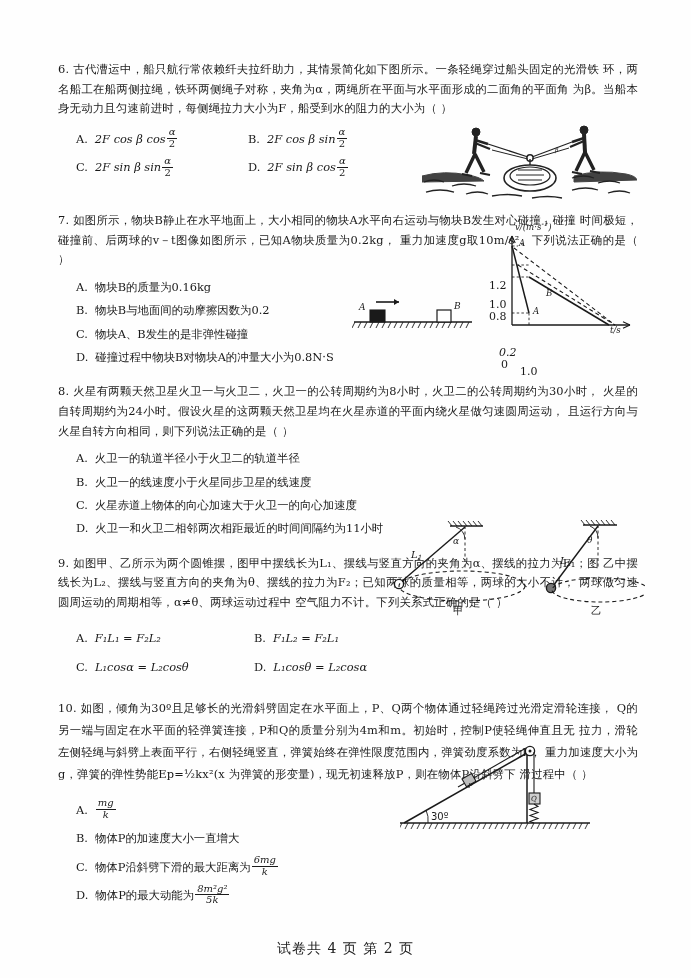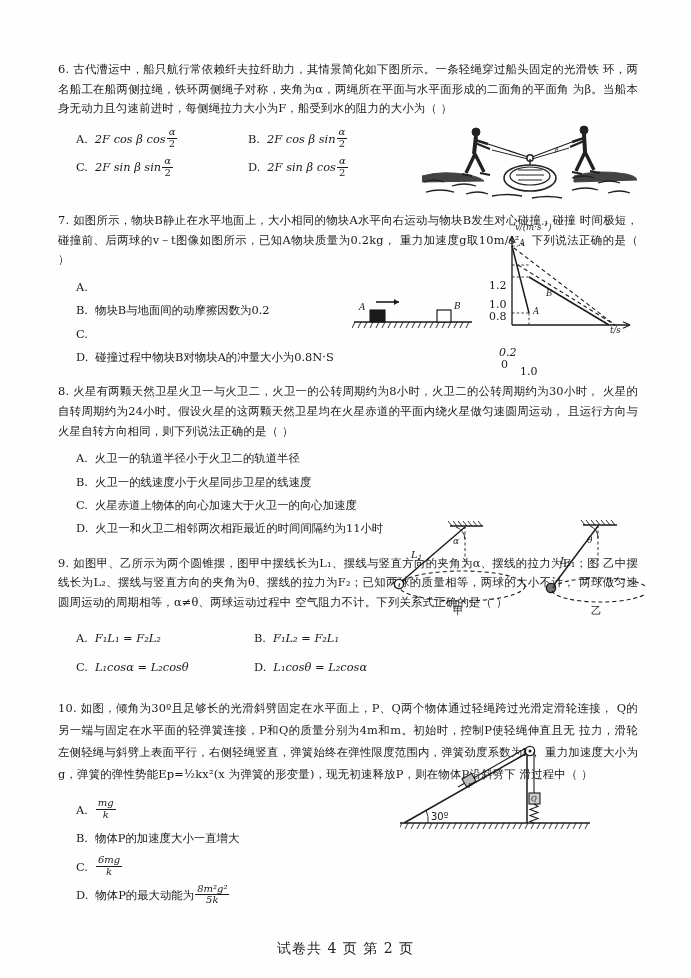--- a/index.html
+++ b/index.html
@@ -184,31 +184,33 @@
       <div class="qbody" style="width:100%;">
         <span>7.</span>
         <span>如图所示，物块B静止在水平地面上，大小相同的物块A水平向右运动与物块B发生对心碰撞，碰撞</span>
         <span>时间极短，碰撞前、后两球的v－t图像如图所示，已知A物块质量为0.2kg，</span>
         <span>重力加速度g取10m/s²。下列说法正确的是（        ）</span>
       </div>
       <div class="opts" style="width:330px;">
         <div class="optrow">
             <div class="opt">
           <span class="opt-lbl">A.</span>
+          <span>物块B的质量为0.16kg</span>
         </div>
           </div>
         <div class="optrow">
             <div class="opt">
           <span class="opt-lbl">B.</span>
           <span>物块B与地面间的动摩擦因数为0.2</span>
         </div>
           </div>
         <div class="optrow">
             <div class="opt">
           <span class="opt-lbl">C.</span>
+          <span>物块A、B发生的是非弹性碰撞</span>
         </div>
           </div>
         <div class="optrow">
             <div class="opt">
           <span class="opt-lbl">D.</span>
           <span>碰撞过程中物块B对物块A的冲量大小为0.8N·S</span>
         </div>
           </div>
       </div>
     </div>
@@ -301,20 +303,21 @@
           </div>
         <div class="optrow tall">
             <div class="opt">
           <span class="opt-lbl">B.</span>
           <span>物体P的加速度大小一直增大</span>
         </div>
           </div>
         <div class="optrow tall">
             <div class="opt">
           <span class="opt-lbl">C.</span>
+          <span>物体P沿斜劈下滑的最大距离为</span>
           <span class="frac">
             <span class="num mi">6mg</span>
             <span class="den mi">k</span>
           </span>
         </div>
           </div>
         <div class="optrow tall">
             <div class="opt">
           <span class="opt-lbl">D.</span>
           <span>物体P的最大动能为</span>

